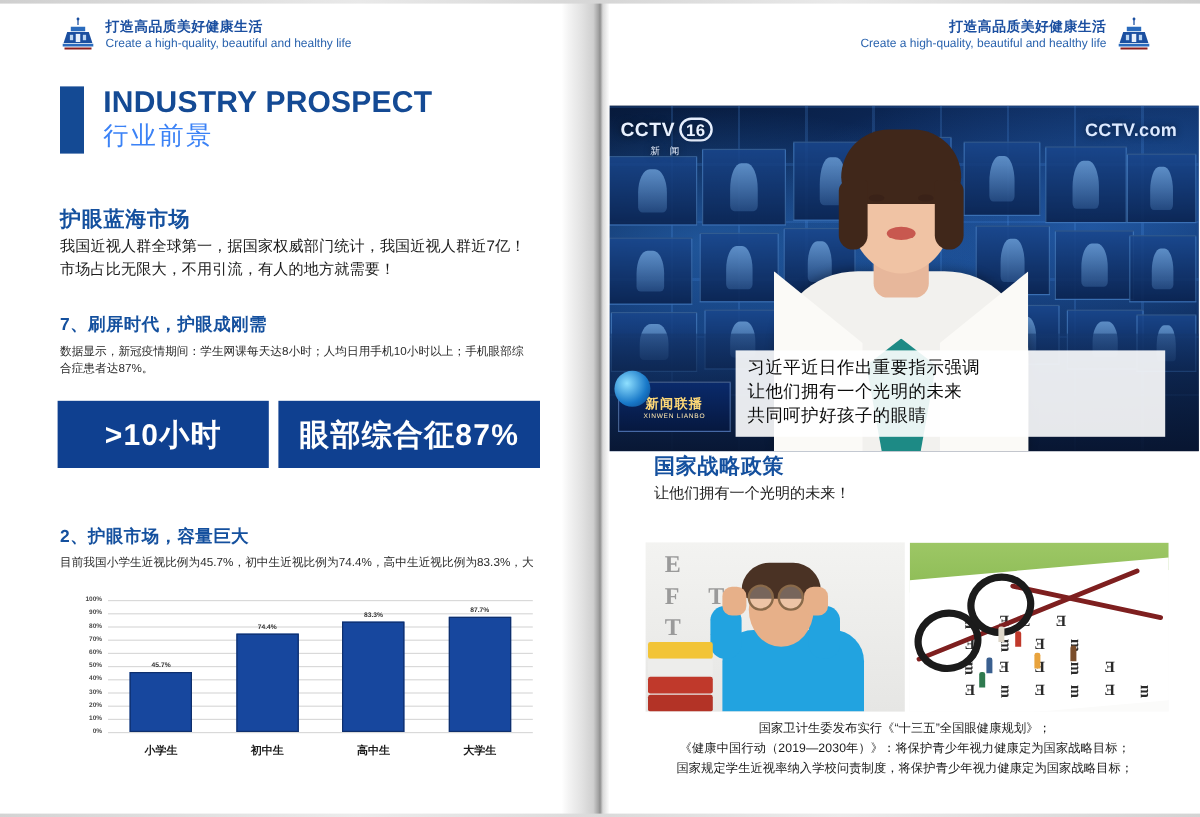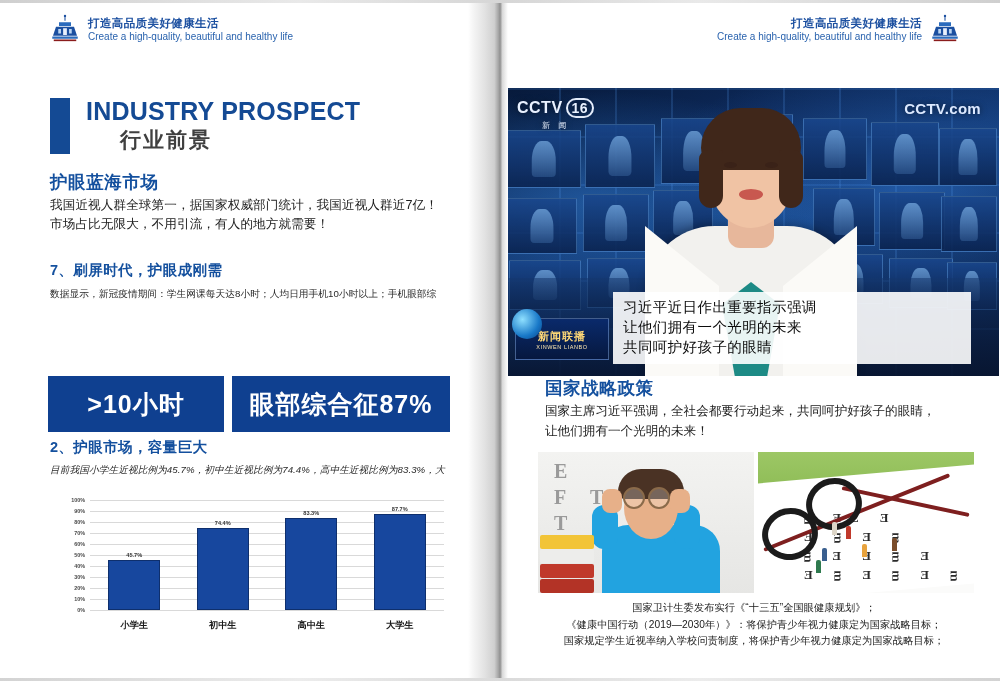--- a/index.html
+++ b/index.html
@@ -47,46 +47,45 @@
   }
   .hdr-en {
     font-size: 10px; color: #2a63ae; line-height: 13px; white-space: nowrap;
   }
   .logo { width: 30px; height: 30px; position: relative; flex: 0 0 30px; }
 
   
   .left-page { position: absolute; left: 0; top: 0; width: 478px; height: 681px; }
 
   .title-wrap {
-    position: absolute; left: 50px; top: 96px; display: flex; gap: 16px; align-items: flex-end;
+    position: absolute; left: 50px; top: 70px; display: flex; gap: 16px; align-items: flex-end;
   }
   .title-bar { width: 20px; height: 56px; background: #144a94; flex: 0 0 20px; margin-top: 2px; }
   .title-en {
     font-size: 25px; font-weight: bold; color: #144a94; letter-spacing: .2px;
     line-height: 30px; white-space: nowrap;
   }
   .title-cn {
-    font-size: 21px; font-weight: bold; color: #404040; line-height: 28px;
+    font-size: 21px; font-weight: normal; color: #3b82f6; line-height: 28px;
     letter-spacing: 2px;
-    margin-left: 34px;
   }
 
   .sec-head {
     position: absolute; color: #14509e; font-weight: bold;
   }
   .h-blue { font-size: 17.5px; letter-spacing: .6px; color: #14509e; font-weight: bold; }
   .h-num  { font-size: 14.5px; letter-spacing: .4px; color: #14509e; font-weight: bold; }
   .body-txt {
     font-size: 12.6px; color: #1c1c1c; line-height: 19px; letter-spacing: .1px;
   }
   .small-txt {
     font-size: 9.7px; color: #2a2a2a; line-height: 14.5px; letter-spacing: .05px;
   }
 
-  .stat-row { position: absolute; left: 48px; top: 334px; display: flex; gap: 8px; margin-top: 42px; }
+  .stat-row { position: absolute; left: 48px; top: 334px; display: flex; gap: 8px; }
   .stat-box {
     background: #0f4090; color: #ffffff; font-weight: bold;
     display: flex; align-items: center; justify-content: center;
     height: 56px; font-size: 25px; letter-spacing: 1px;
   }
   .stat-a { width: 176px; }
   .stat-b { width: 218px; }
 
   
   .chart-wrap {
@@ -370,28 +369,29 @@
         <div class="title-cn">行业前景</div>
       </div>
     </div>
 
     <div class="sec-head h-blue" style="left:50px; top:170px;">护眼蓝海市场</div>
     <div class="sec-head body-txt" style="left:50px; top:196px; width:418px; font-weight:normal;">我国近视人群全球第一，据国家权威部门统计，我国近视人群近7亿！</div>
     <div class="sec-head body-txt" style="left:50px; top:215px; width:418px; font-weight:normal;">市场占比无限大，不用引流，有人的地方就需要！</div>
 
     <div class="sec-head h-num" style="left:50px; top:261px;">7、刷屏时代，护眼成刚需</div>
     <div class="sec-head small-txt" style="left:50px; top:287px; width:420px; font-weight:normal;">数据显示，新冠疫情期间：学生网课每天达8小时；人均日用手机10小时以上；手机眼部综</div>
+    <div class="sec-head small-txt" style="left:50px; top:301px; width:420px; font-weight:normal;">合症患者达87%。</div>
 
     <div class="stat-row">
       <div class="stat-box stat-a">&gt;10小时</div>
       <div class="stat-box stat-b">眼部综合征87%</div>
     </div>
 
     <div class="sec-head h-num" style="left:50px; top:438px;">2、护眼市场，容量巨大</div>
-    <div class="sec-head small-txt" style="left:50px; top:463px; width:420px; font-weight:normal;font-style:italic;">目前我国小学生近视比例为45.7%，初中生近视比例为74.4%，高中生近视比例为83.3%，大</div>
+    <div class="sec-head small-txt" style="left:50px; top:463px; width:420px; font-weight:normal;">目前我国小学生近视比例为45.7%，初中生近视比例为74.4%，高中生近视比例为83.3%，大</div>
 
     <div class="chart-wrap">
       <div class="chart-plot">
         <div id="gridlines">
             <div class="gridline" style="top: 100%;">
               <div class="ytick">0%</div>
             </div>
             <div class="gridline" style="top: 90%;">
               <div class="ytick">10%</div>
             </div>
@@ -532,21 +532,20 @@
 
       <div class="lower-third">
         <div class="lt-line">习近平近日作出重要指示强调</div>
         <div class="lt-line">让他们拥有一个光明的未来</div>
         <div class="lt-line">共同呵护好孩子的眼睛</div>
       </div>
     </div>
 
     <div class="policy-head" style="left:45px; top:376px;">国家战略政策</div>
     <div class="policy-body" style="left:45px; top:402px;">
-      <div>国家主席习近平强调，全社会都要行动起来，共同呵护好孩子的眼睛，</div>
       <div>让他们拥有一个光明的未来！</div>
     </div>
 
     <div class="photo-row" style="left:38px;">
       <div class="photo p1">
         <div class="chartbg">
           <div>E</div>
           <div>F T P</div>
           <div>T E P</div>
         </div>

